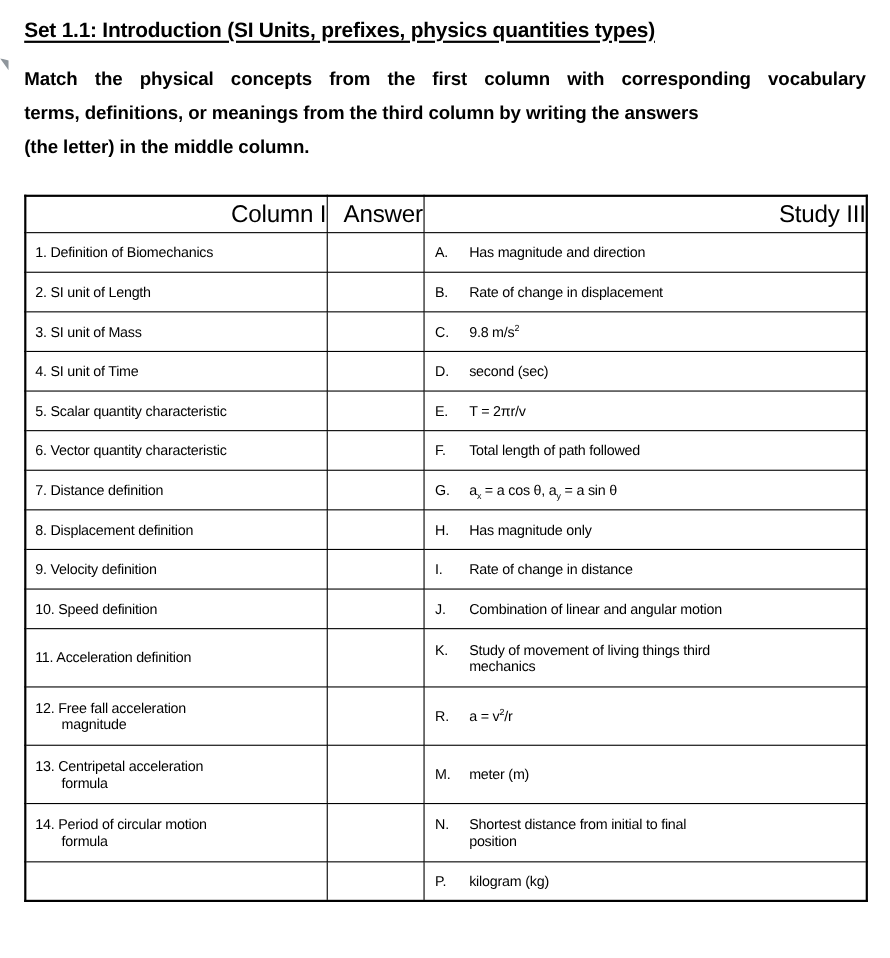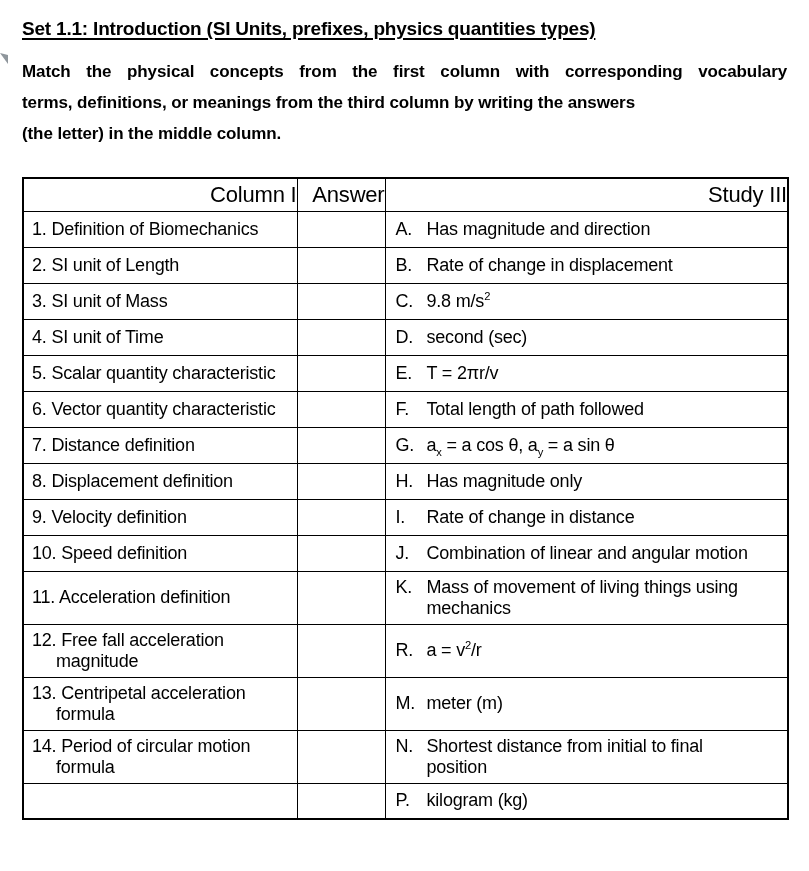--- a/index.html
+++ b/index.html
@@ -45,21 +45,21 @@
   table.match-table {
     margin-top: 28px;
     border-collapse: collapse;
     table-layout: fixed;
     width: 765px;
     border: 2px solid #000;
   }
   .match-table th, .match-table td {
     border: 1.5px solid #000;
     vertical-align: middle;
-    font-size: 18px;
+    font-size: 13px;
     letter-spacing: -0.2px;
   }
   .match-table th {
     font-size: 22px;
     font-weight: normal;
     text-align: right;
     height: 33px;
   }
   col.c1 { width: 274px; }
   col.c2 { width: 88px; }
@@ -244,21 +244,21 @@
 
       <tr class="r-double">
         <td class="cell-c1">
             <div class="hang">11. Acceleration definition</div>
           </td>
         <td class="cell-ans"></td>
         <td class="cell-c3">
           <div class="def">
               <span class="letter">K.</span>
               <span class="dtext">
-                <div>Mass of movement of living things using</div>
+                <div>Study of movement of living things third</div>
                 <div>mechanics</div>
               </span>
             </div>
         </td>
       </tr>
 
       <tr class="r-double">
         <td class="cell-c1">
             <div class="hang"><span>12. Free fall acceleration</span><div class="l2">magnitude</div></div>
           </td>

